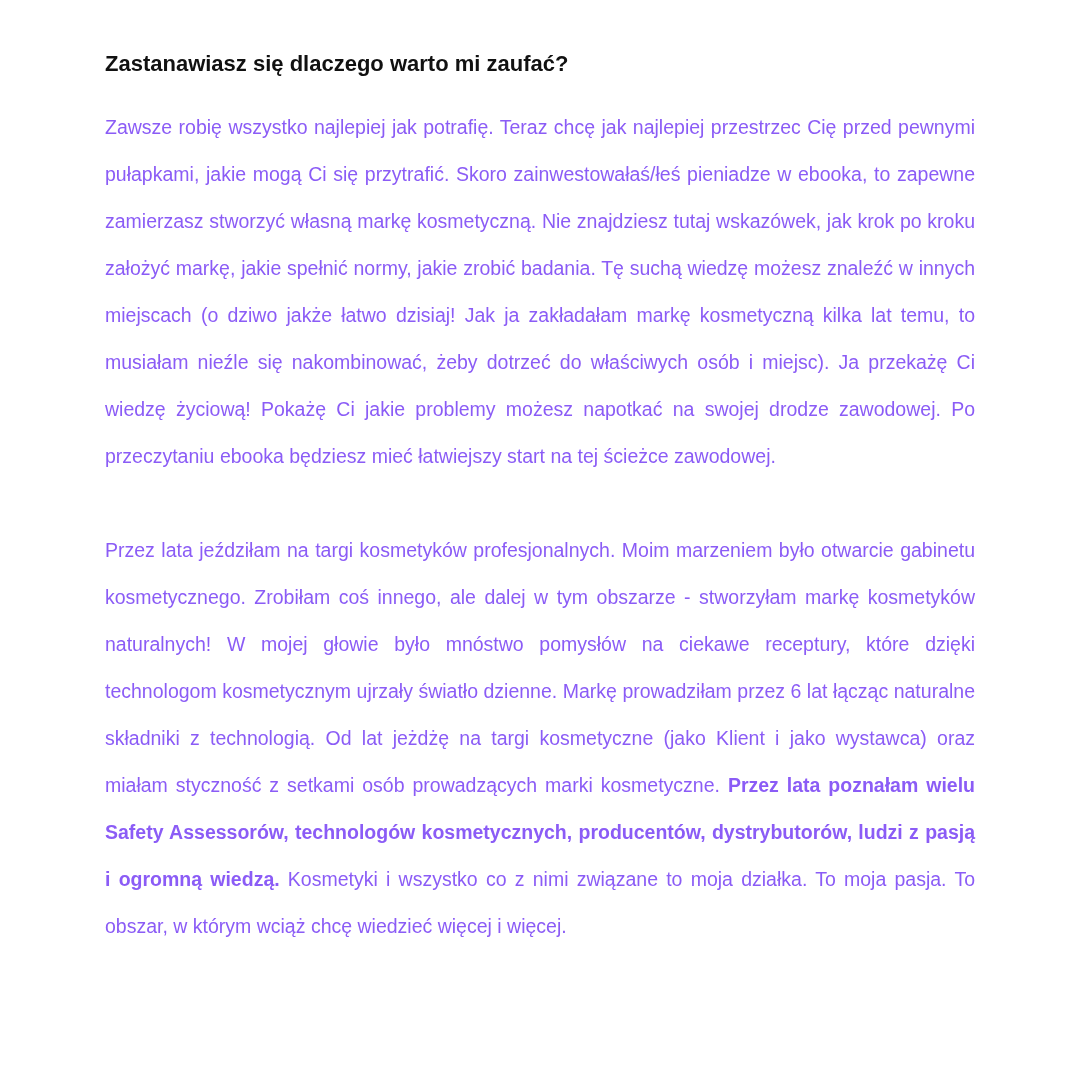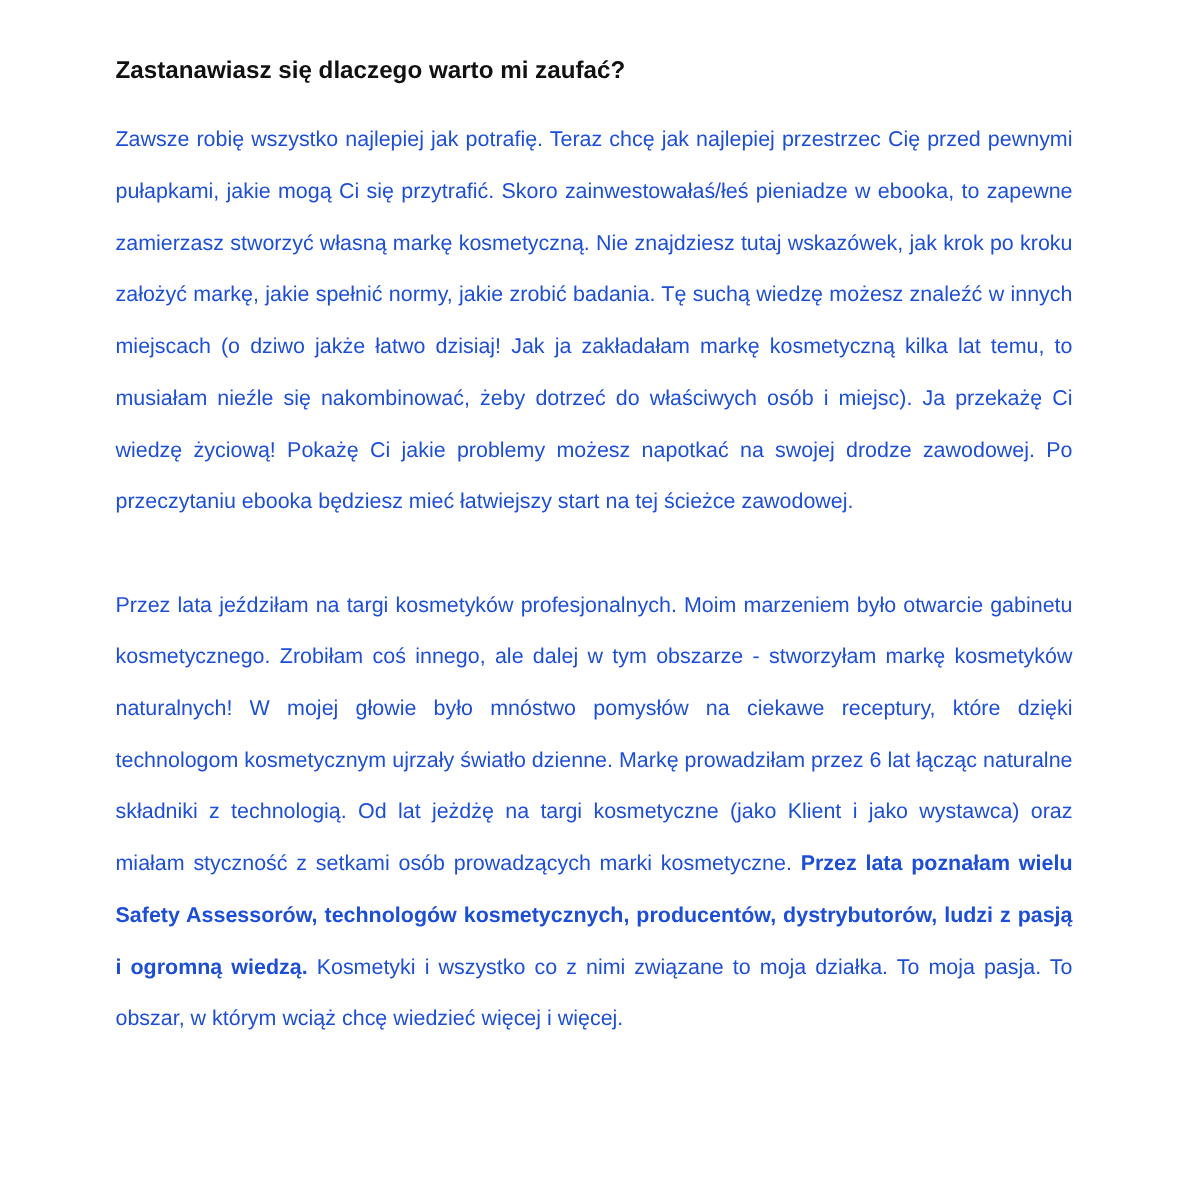--- a/index.html
+++ b/index.html
@@ -25,21 +25,21 @@
     margin: 0 0 26px 0;
     letter-spacing: 0;
     color: #111111;
   }
   p.doc-paragraph {
     font-size: 19.5px;
     line-height: 47px;
     text-align: justify;
     text-justify: inter-word;
     margin: 0 0 47px 0;
-    color: #1d4ed8;
+    color: #8b5cf6;
   }
   p.doc-paragraph strong {
     font-weight: 700;
   }
 </style>
 </head>
 <body>
 
 <div class="page">
   <h1 class="doc-heading">Zastanawiasz się dlaczego warto mi zaufać?</h1>

